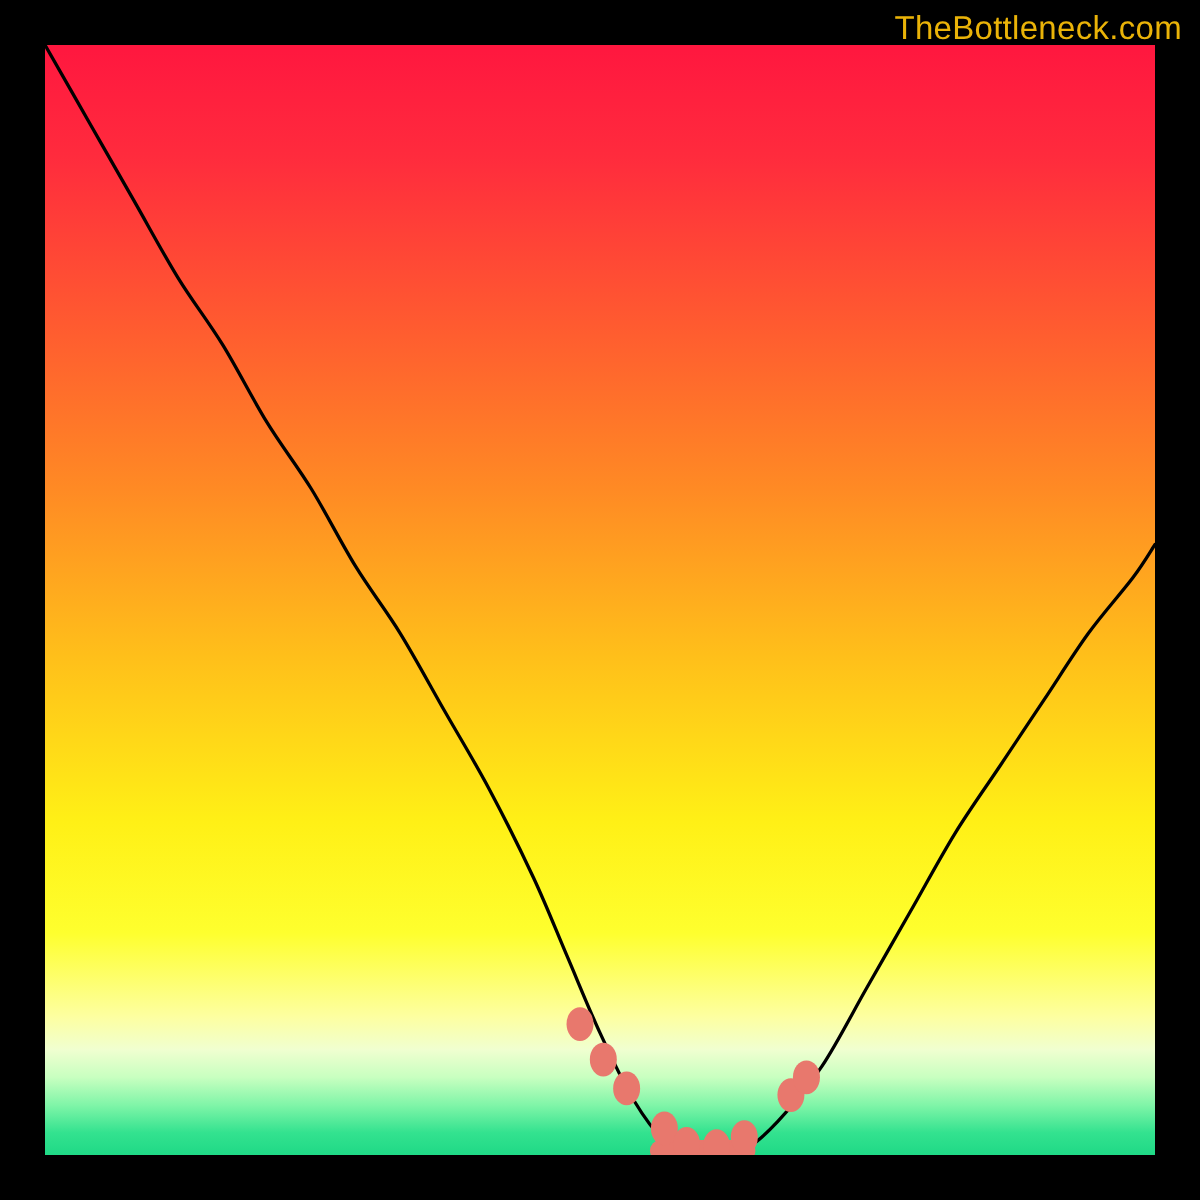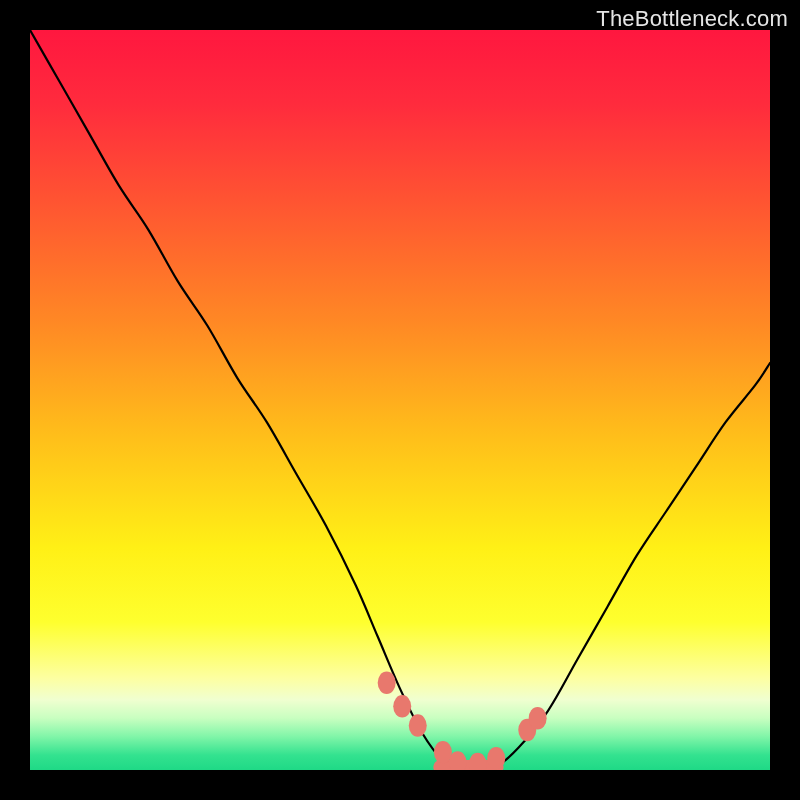--- a/index.html
+++ b/index.html
@@ -31,21 +31,21 @@
     position: absolute;
     top: 0;
     left: 0;
     width: 100%;
     height: 100%;
   }
   .watermark {
     position: absolute;
     top: 6px;
     right: 12px;
-    color: #e5e5e5;
+    color: #eab308;
     font-size: 22px;
     font-weight: 500;
     letter-spacing: 0.2px;
   }
   svg.curve {
     position: absolute;
     top: 0;
     left: 0;
     width: 100%;
     height: 100%;

